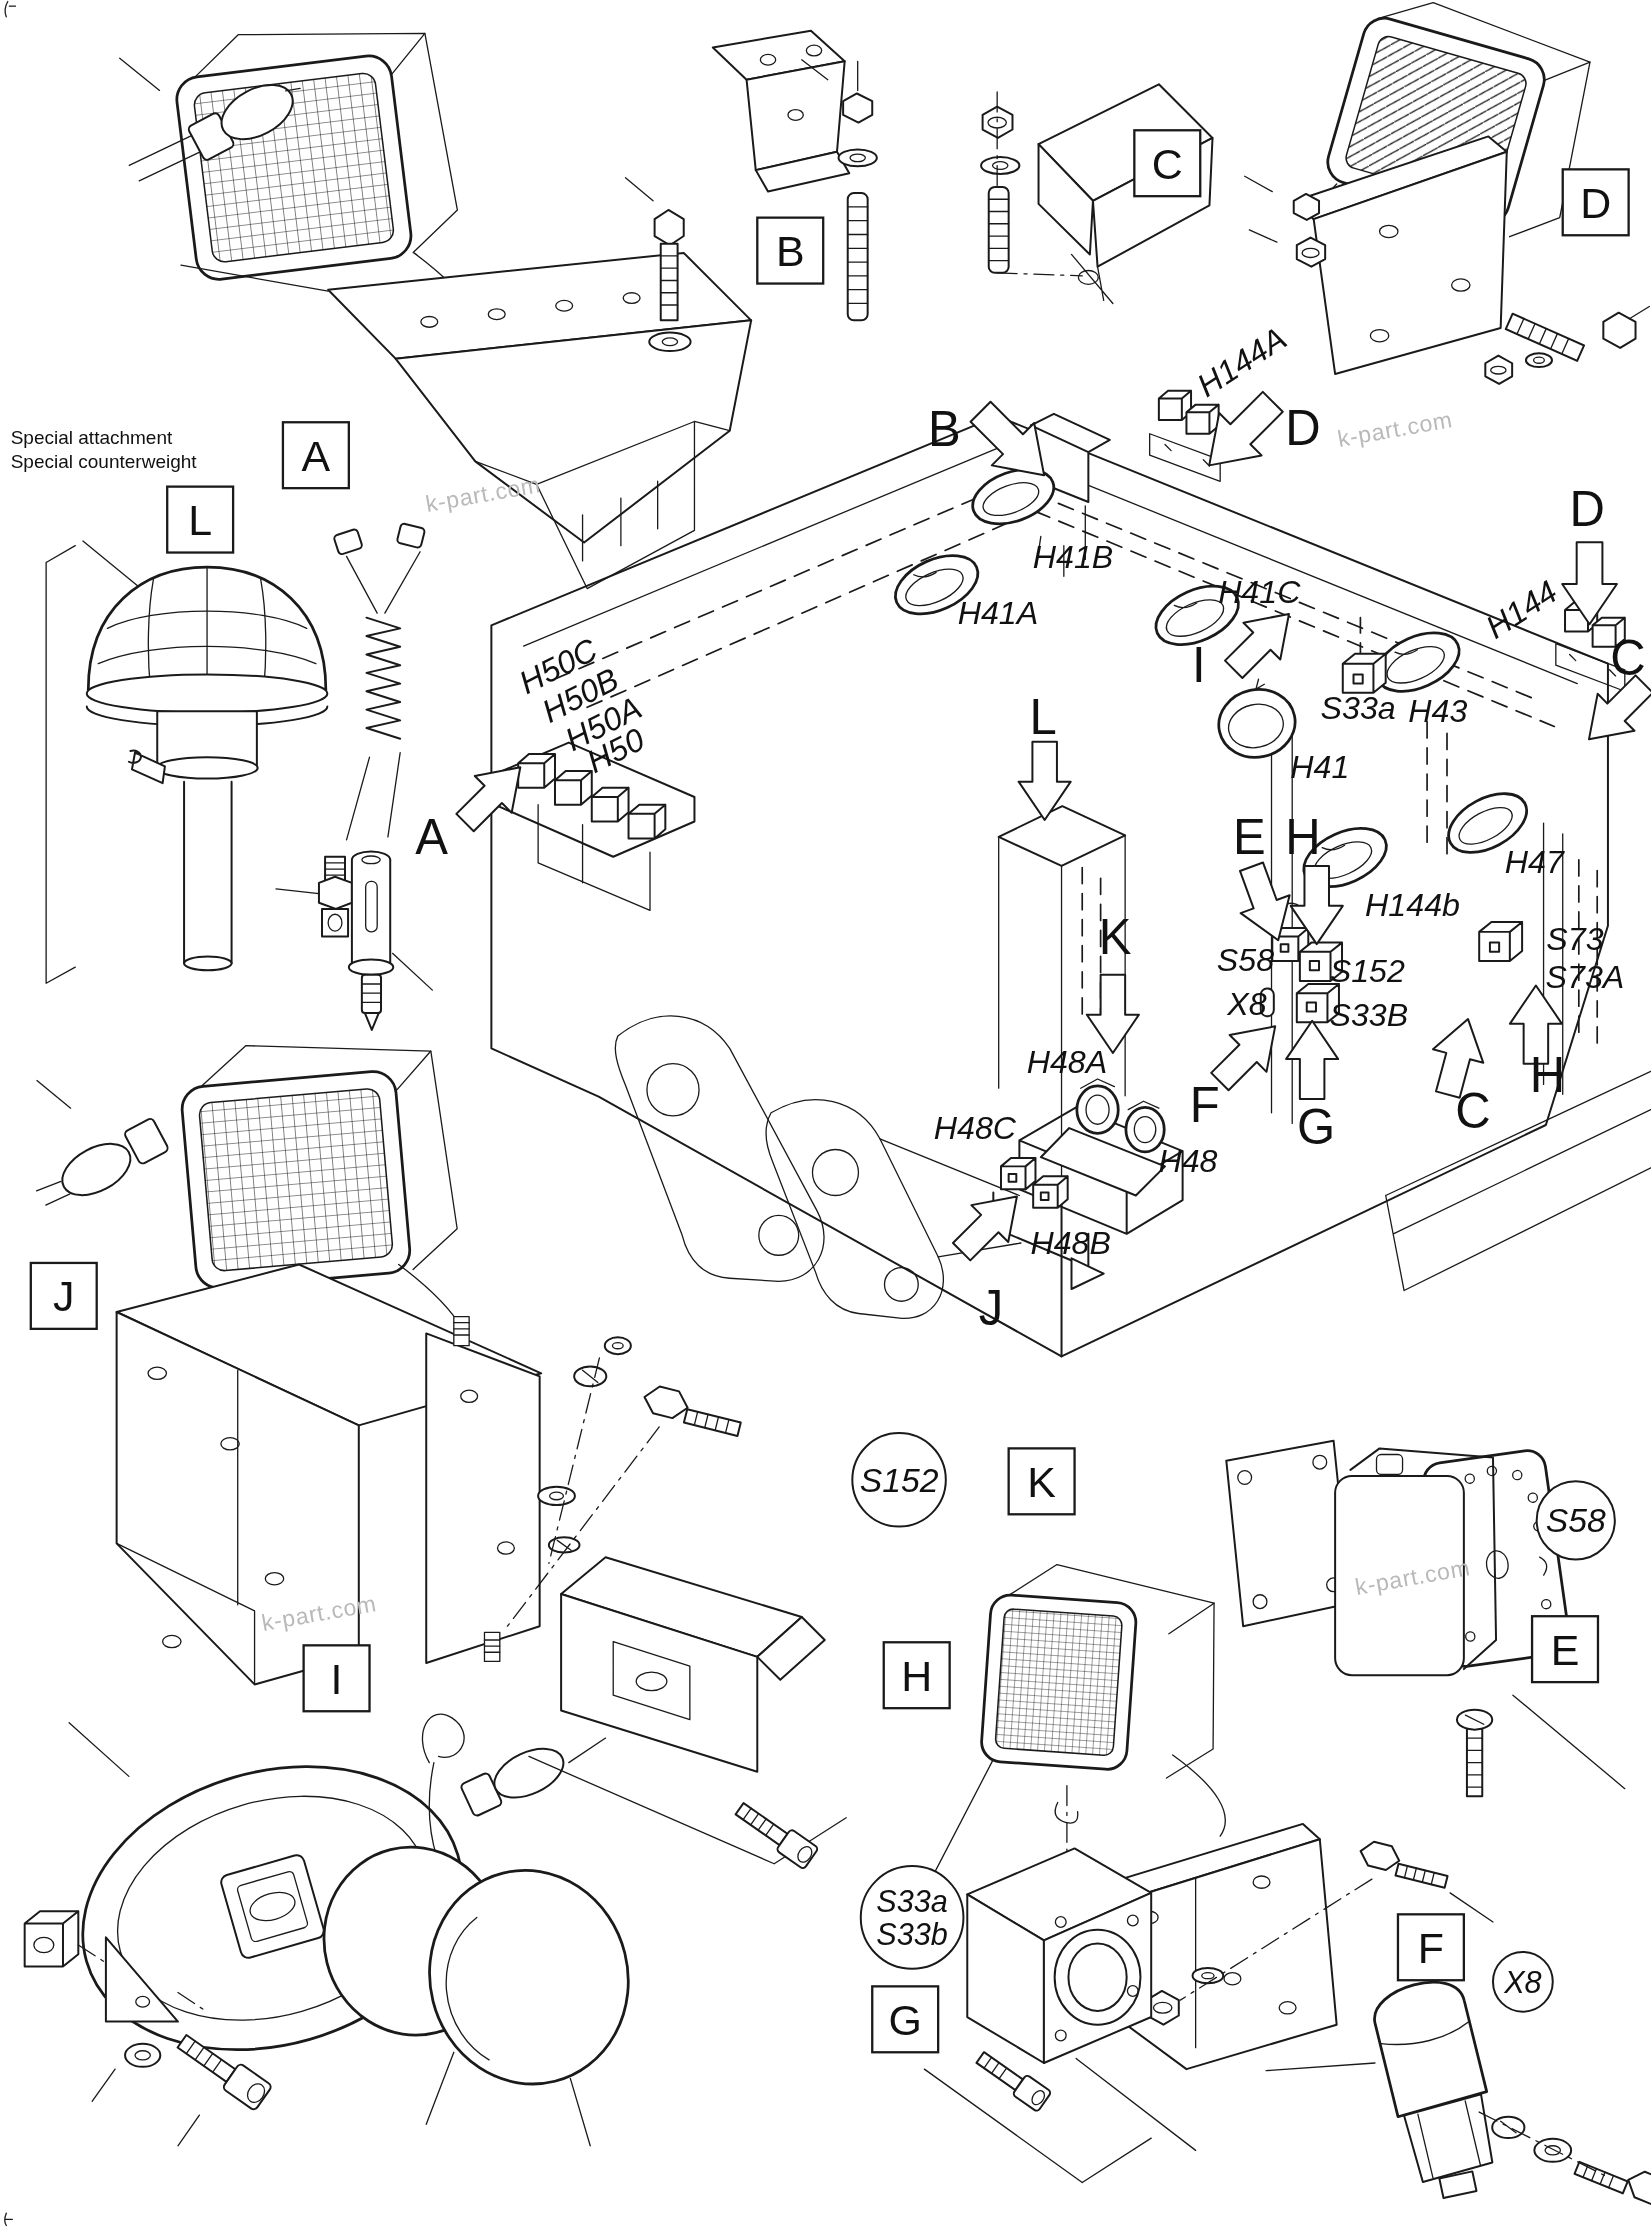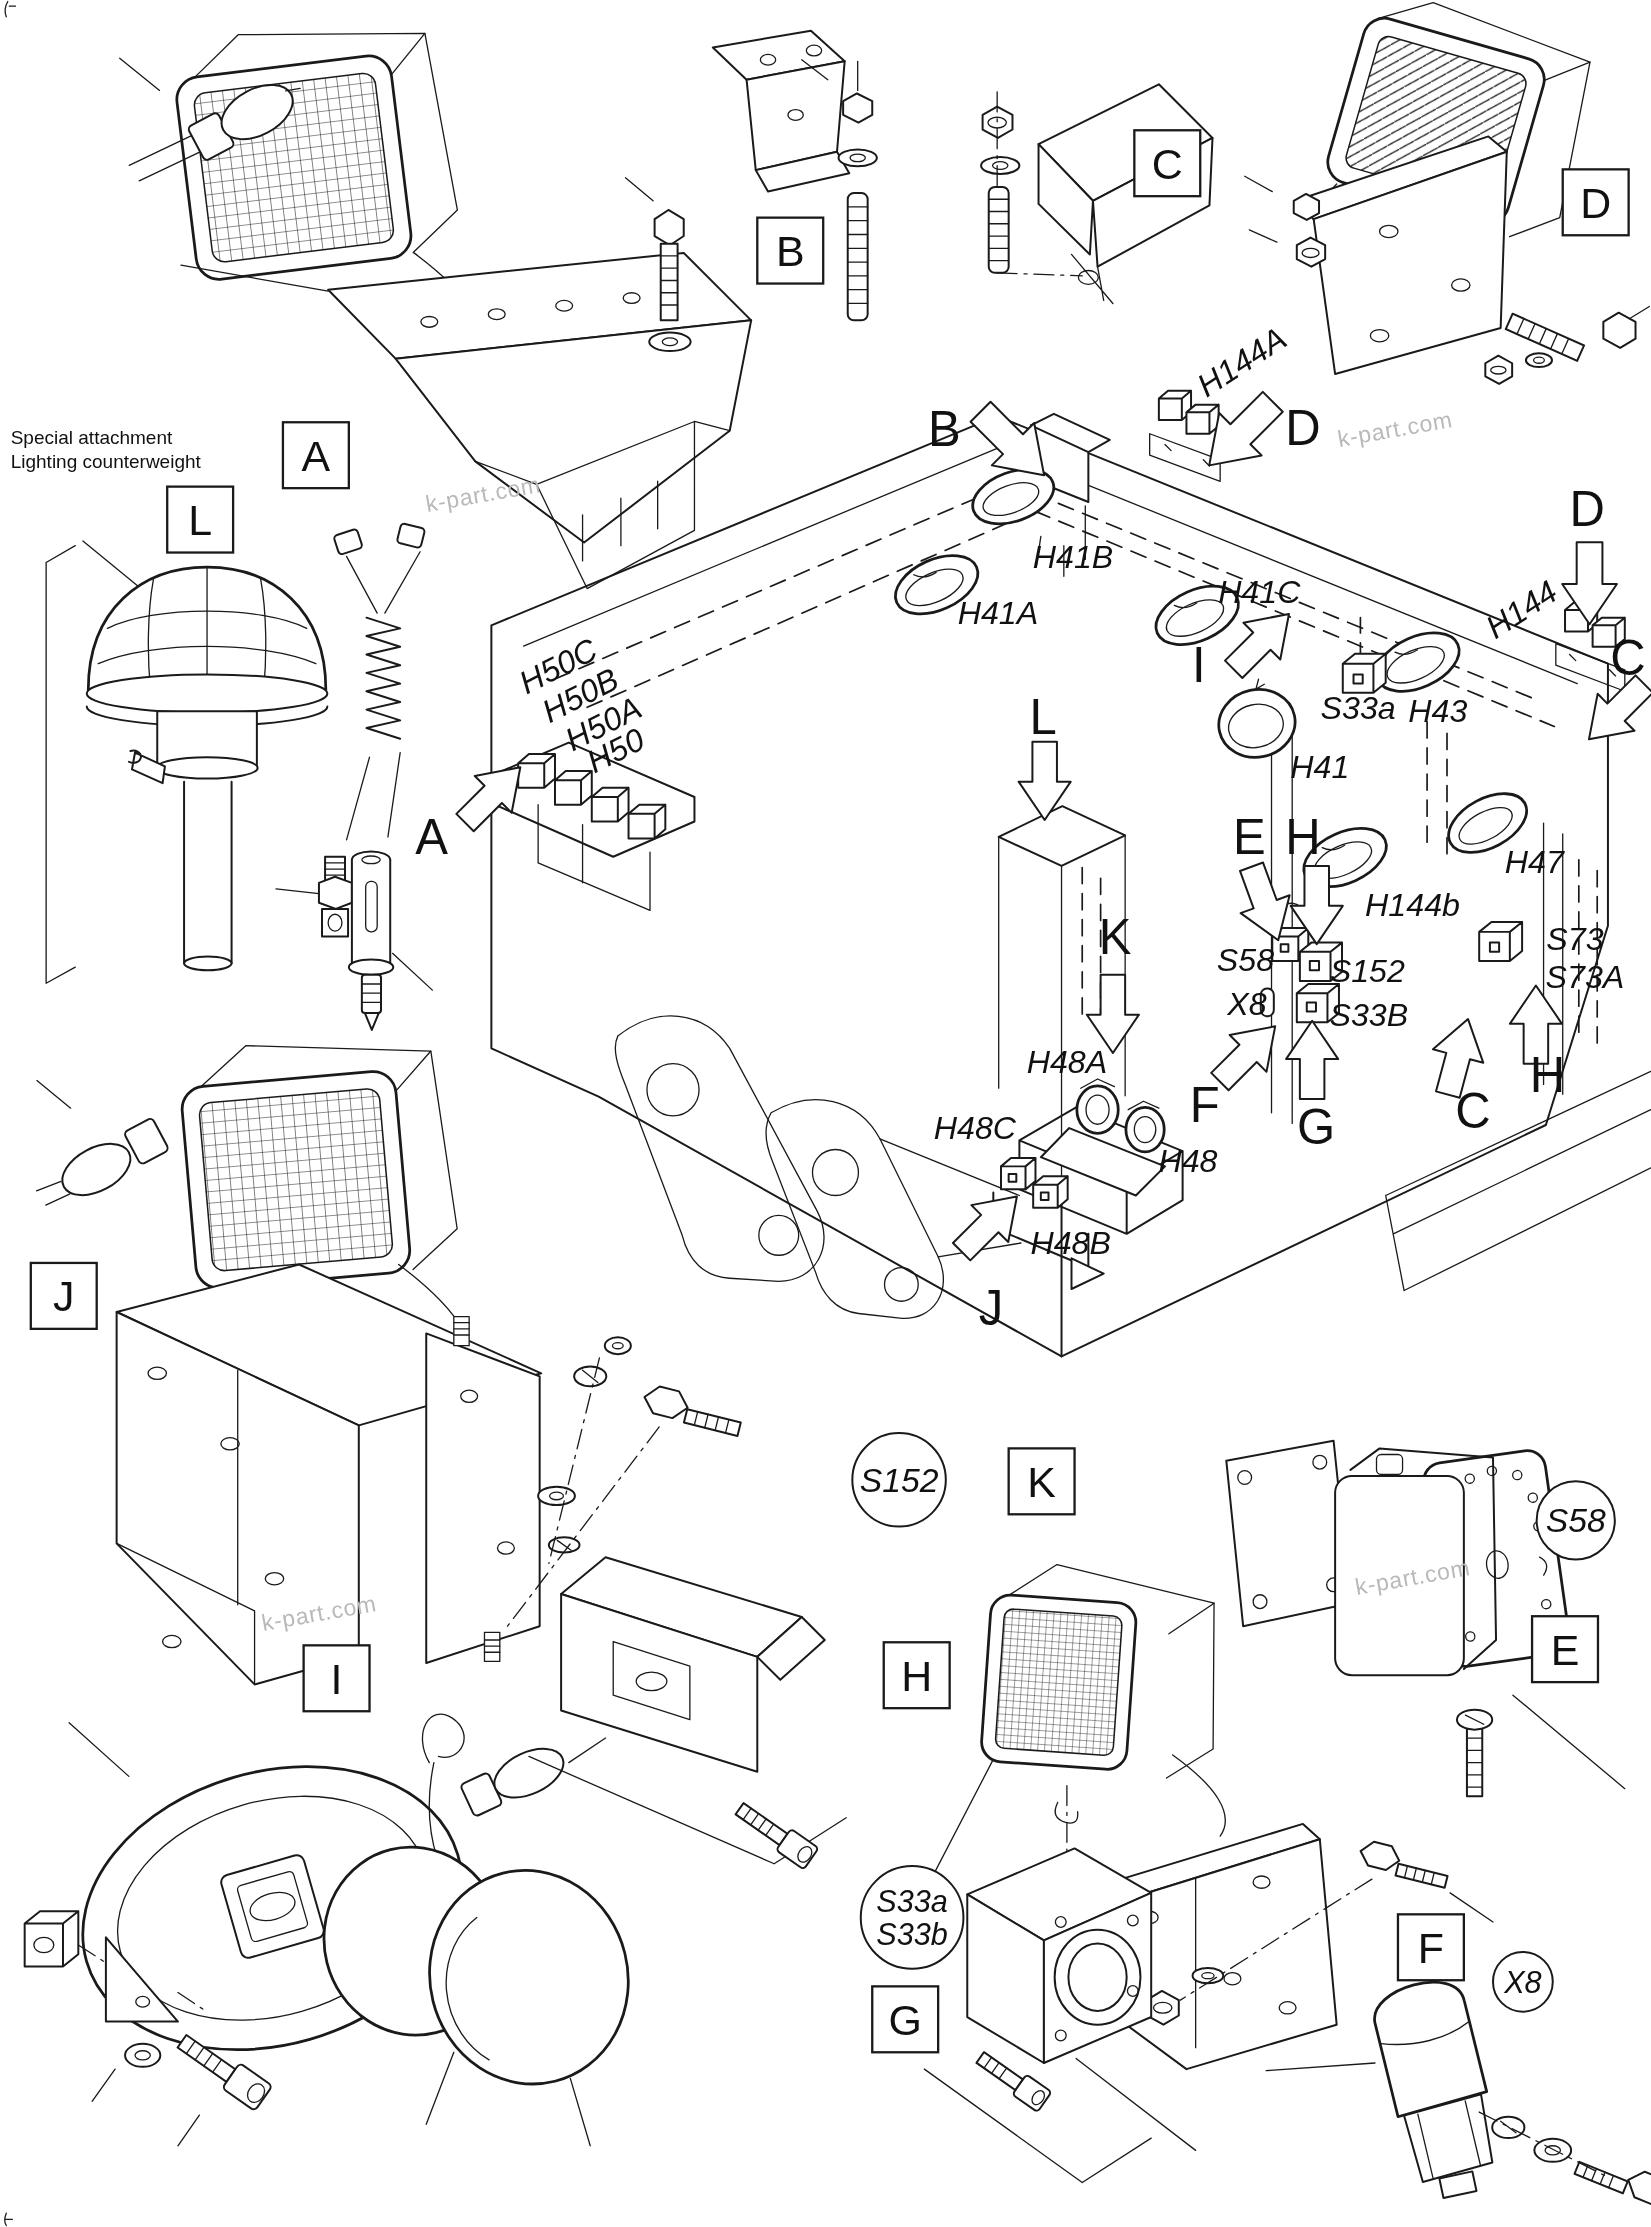--- a/index.html
+++ b/index.html
@@ -657,17 +657,17 @@
         </g>
         <g transform="translate(1987,2586)">
           <circle r="39" fill="#fff" stroke="#1a1a1a" stroke-width="2.6"></circle>
           <text class="circletext" text-anchor="middle" font-size="40" y="0" dy="0.35em">X8</text>
         </g>
       </g>
 </svg>
 
 <div class="caption">
   <div>Special attachment</div>
-  <div>Lighting counterweight</div>
+  <div>Special counterweight</div>
 </div>
 
 </div>
 
 
 </body></html>

